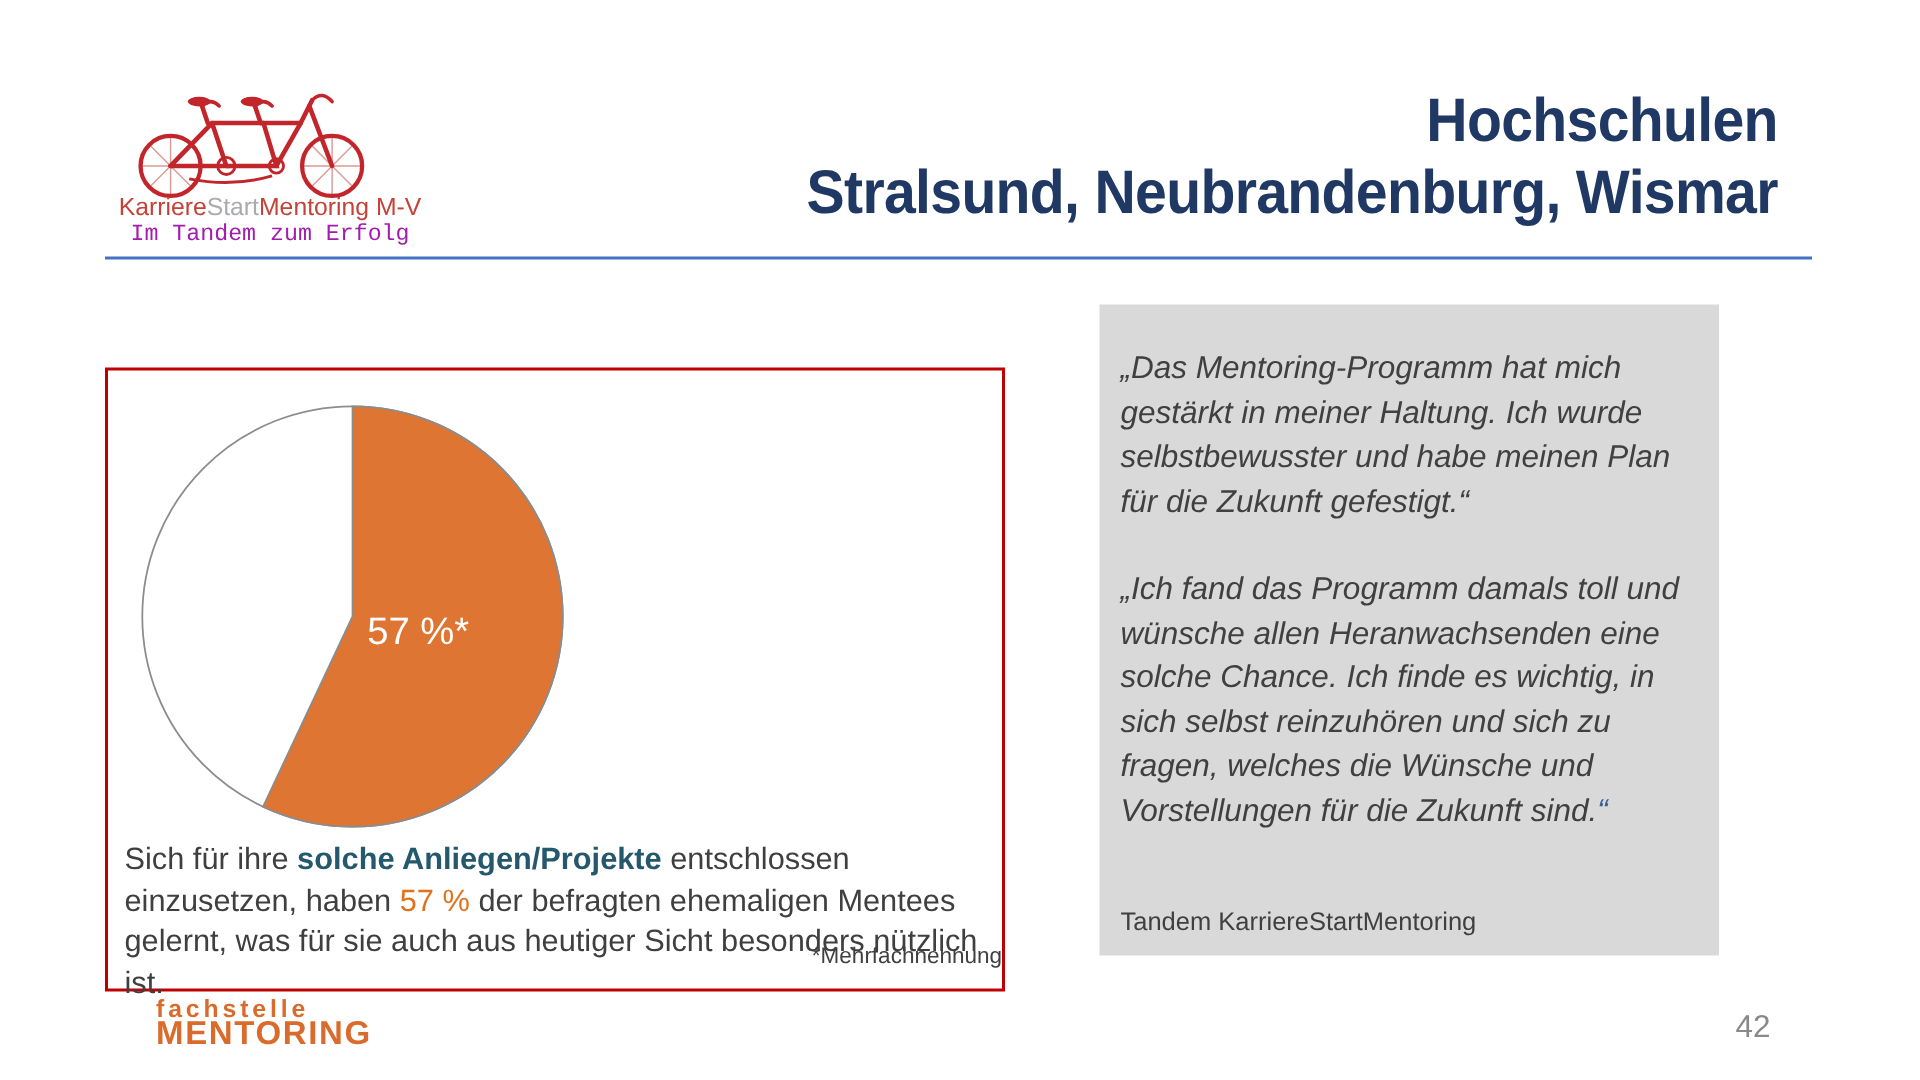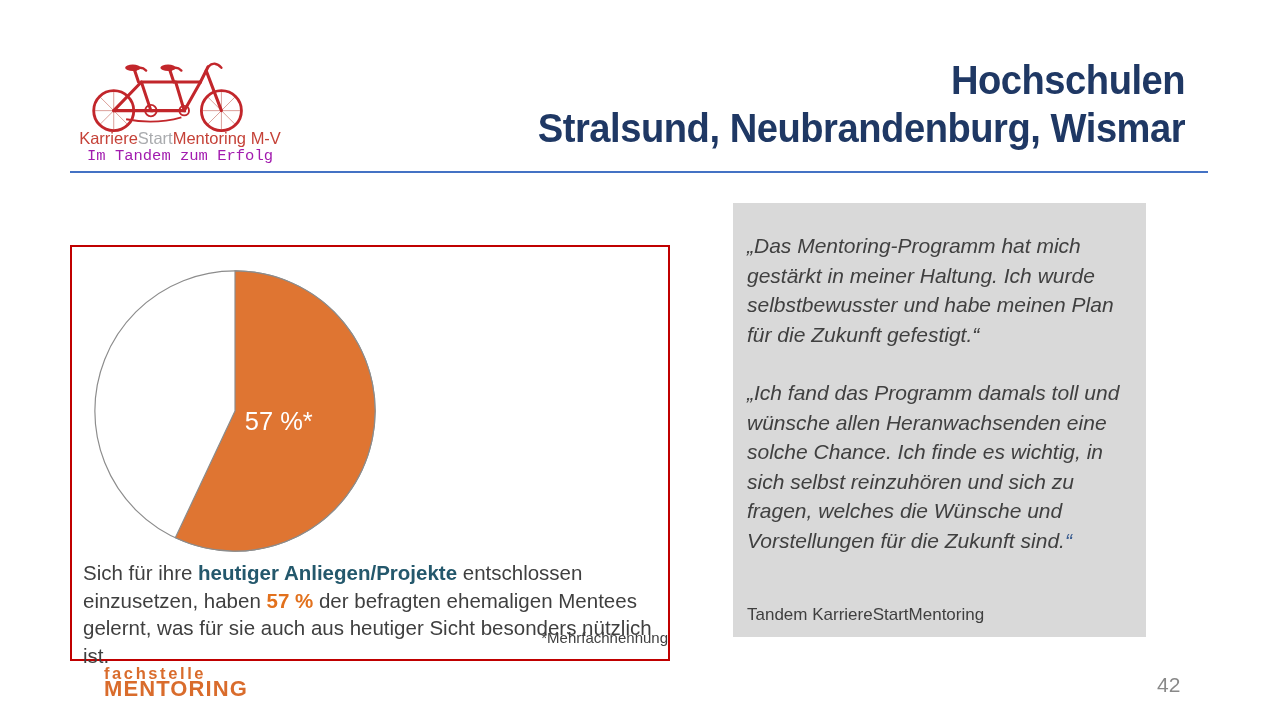--- a/index.html
+++ b/index.html
@@ -25,21 +25,21 @@
     position:absolute;left:70px;top:206px;width:596px;height:412px;
     border:2px solid #C00000;background:#fff;margin-top:39px;
   }
   .pie-wrap{position:absolute;left:16px;top:17px;width:294px;height:294px;}
   .pie-label{fill:#ffffff;font-size:26px;font-family:"Liberation Sans", sans-serif;}
   .chart-caption{
     position:absolute;left:11px;right:8px;top:312px;
     font-size:20.5px;line-height:27.5px;color:#3F3F3F;
   }
   .chart-caption .teal-bold{color:#24586C;font-weight:bold;}
-  .chart-caption .orange-num{color:#E2711D;font-weight:bold;}
+  .chart-caption .orange-num{color:#E2711D;}
   .footnote{
     position:absolute;left:70px;top:629px;width:598px;text-align:right;
     font-size:15px;color:#404040;
   }
   
   .quote-box{
     position:absolute;left:733px;top:203px;width:413px;height:434px;
     background:#D9D9D9;box-sizing:border-box;padding:28px 13px 0 14px;
     color:#404040;
   }
@@ -102,21 +102,21 @@
   </div>
 
   <div class="divider"></div>
 
   <div class="chart-box">
     <svg class="pie-wrap" viewBox="0 0 300 300">
       <circle cx="150" cy="150" r="143" fill="#FFFFFF" stroke="#8C8C8C" stroke-width="1.2"></circle>
       <path d="M150,150 L150,7 A143,143 0 1 1 89.1,279.4 Z" fill="#DF7532" stroke="#8C8C8C" stroke-width="1.2"></path>
       <text class="pie-label" text-anchor="middle" x="194.7" y="169.0">57 %*</text>
     </svg>
-    <div class="chart-caption"><span>Sich für ihre </span><span class="teal-bold">heutiger Anliegen/Projekte</span><span> entschlossen einzusetzen, haben </span><span class="orange-num">57 %</span><span> der befragten ehemaligen Mentees gelernt, was für sie auch aus heutiger Sicht besonders nützlich ist.</span></div>
+    <div class="chart-caption"><span>Sich für ihre </span><span class="teal-bold">solche Anliegen/Projekte</span><span> entschlossen einzusetzen, haben </span><span class="orange-num">57 %</span><span> der befragten ehemaligen Mentees gelernt, was für sie auch aus heutiger Sicht besonders nützlich ist.</span></div>
   </div>
 
   <div class="footnote">*Mehrfachnennung</div>
 
   <div class="quote-box">
     <p class="quote">„Das Mentoring-Programm hat mich gestärkt in meiner Haltung. Ich wurde selbstbewusster und habe meinen Plan für die Zukunft gefestigt.“</p>
     <p class="quote"><span>„Ich fand das Programm damals toll und wünsche allen Heranwachsenden eine solche Chance. Ich finde es wichtig, in sich selbst reinzuhören und sich zu fragen, welches die Wünsche und Vorstellungen für die Zukunft sind.</span><span class="closing-blue">“</span></p>
     <div class="attribution">Tandem KarriereStartMentoring</div>
   </div>
 

